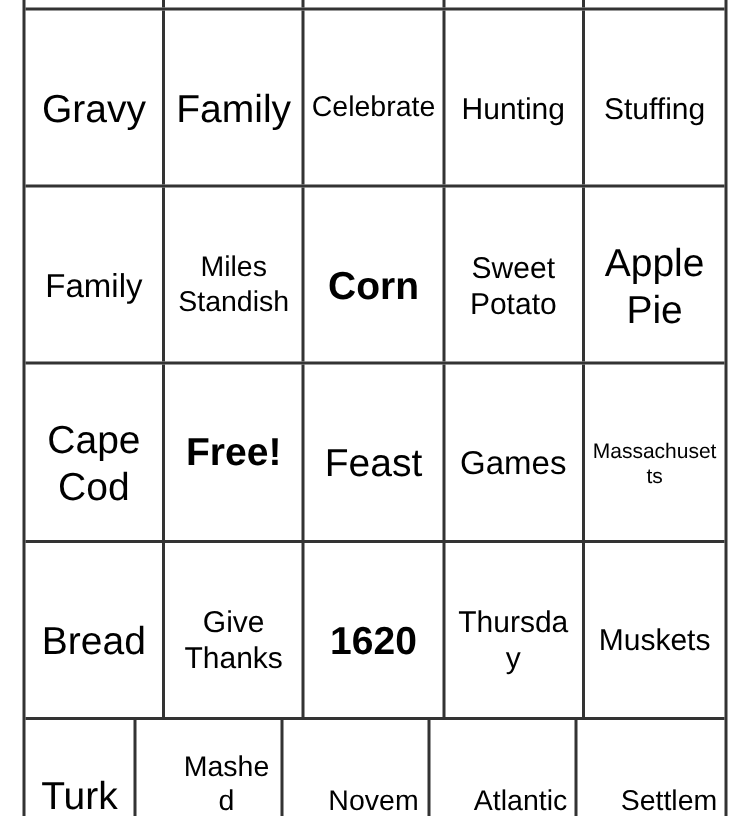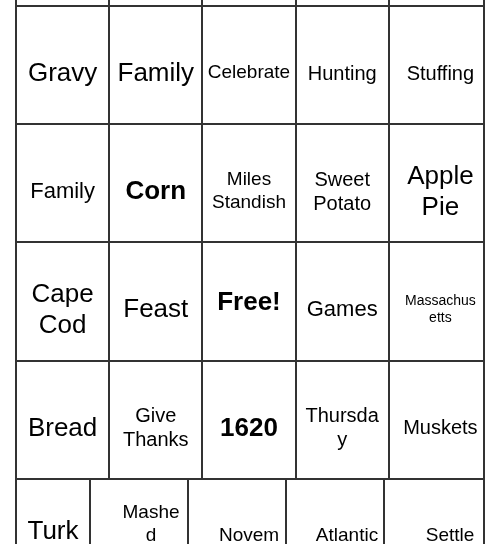--- a/index.html
+++ b/index.html
@@ -50,21 +50,20 @@
       align-items: center;
       justify-content: center;
       text-align: center;
       padding: 6px 4px;
       min-height: 88px;
       word-break: break-word;
       hyphens: auto;
     }
     .bingo-cell:last-child {
       border-right: none;
-      padding-left: 12px;
     }
     .cell-text {
       line-height: 1.2;
       margin-top: 15px;
     }
     .size-xl { font-size: 26px; }
     .size-lg { font-size: 22px; }
     .size-md { font-size: 20px; }
     .size-sm { font-size: 19px; }
     .size-xs { font-size: 14px; }
@@ -101,41 +100,41 @@
         </div>
         <div class="bingo-cell">
           <span class="cell-text size-md">Stuffing</span>
         </div>
       </div>
       <div class="bingo-row">
         <div class="bingo-cell">
           <span class="cell-text size-lg">Family</span>
         </div>
         <div class="bingo-cell">
-          <span class="cell-text size-xl bold">Corn</span>
+          <span class="cell-text size-sm">Miles Standish</span>
         </div>
         <div class="bingo-cell">
-          <span class="cell-text size-sm">Miles Standish</span>
+          <span class="cell-text size-xl bold">Corn</span>
         </div>
         <div class="bingo-cell">
           <span class="cell-text size-md">Sweet Potato</span>
         </div>
         <div class="bingo-cell">
           <span class="cell-text size-xl">Apple Pie</span>
         </div>
       </div>
       <div class="bingo-row">
         <div class="bingo-cell">
           <span class="cell-text size-xl">Cape Cod</span>
         </div>
         <div class="bingo-cell">
-          <span class="cell-text size-xl">Feast</span>
+          <span class="free">Free!</span>
         </div>
         <div class="bingo-cell">
-          <span class="free">Free!</span>
+          <span class="cell-text size-xl">Feast</span>
         </div>
         <div class="bingo-cell">
           <span class="cell-text size-lg">Games</span>
         </div>
         <div class="bingo-cell">
           <span class="cell-text size-xs">Massachusetts</span>
         </div>
       </div>
       <div class="bingo-row">
         <div class="bingo-cell">

